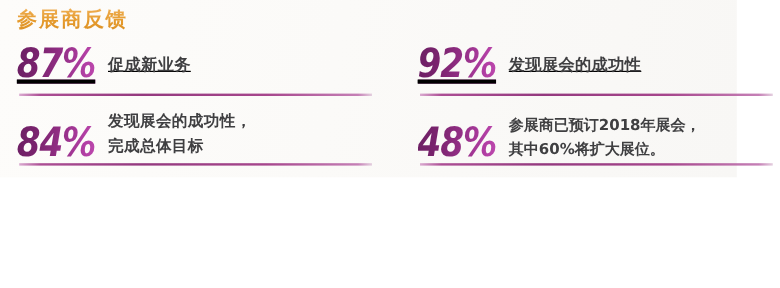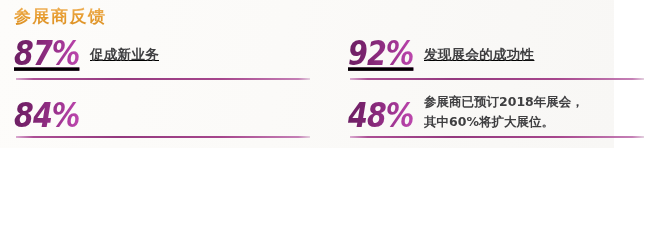--- a/index.html
+++ b/index.html
@@ -44,21 +44,21 @@
     position: absolute;
     width: 300px;
   }
   .col-left  { left: 14px; }
   .col-right { left: 348px; }
 
   .stat {
     position: absolute;
     left: 0;
     display: flex;
-    align-items: center;
+    align-items: flex-end;
     width: 300px;
   }
   .row-1 { top: 38px; height: 32px; align-items: center; text-decoration: underline; }
   .row-2 { top: 84px; height: 50px; }
 
   
   .rule {
     position: absolute;
     height: 2px;
     border: 0;
@@ -123,20 +123,22 @@
 
   <div class="col col-left">
 
     <div class="stat row-1">
       <div class="pct">87%</div>
       <div class="label">促成新业务</div>
     </div>
 
     <div class="stat row-2">
       <div class="pct">84%</div>
+      <div class="label">发现展会的成功性，
+完成总体目标</div>
     </div>
 
   </div>
 
   <div class="col col-right">
 
     <div class="stat row-1">
       <div class="pct">92%</div>
       <div class="label">发现展会的成功性</div>
     </div>

